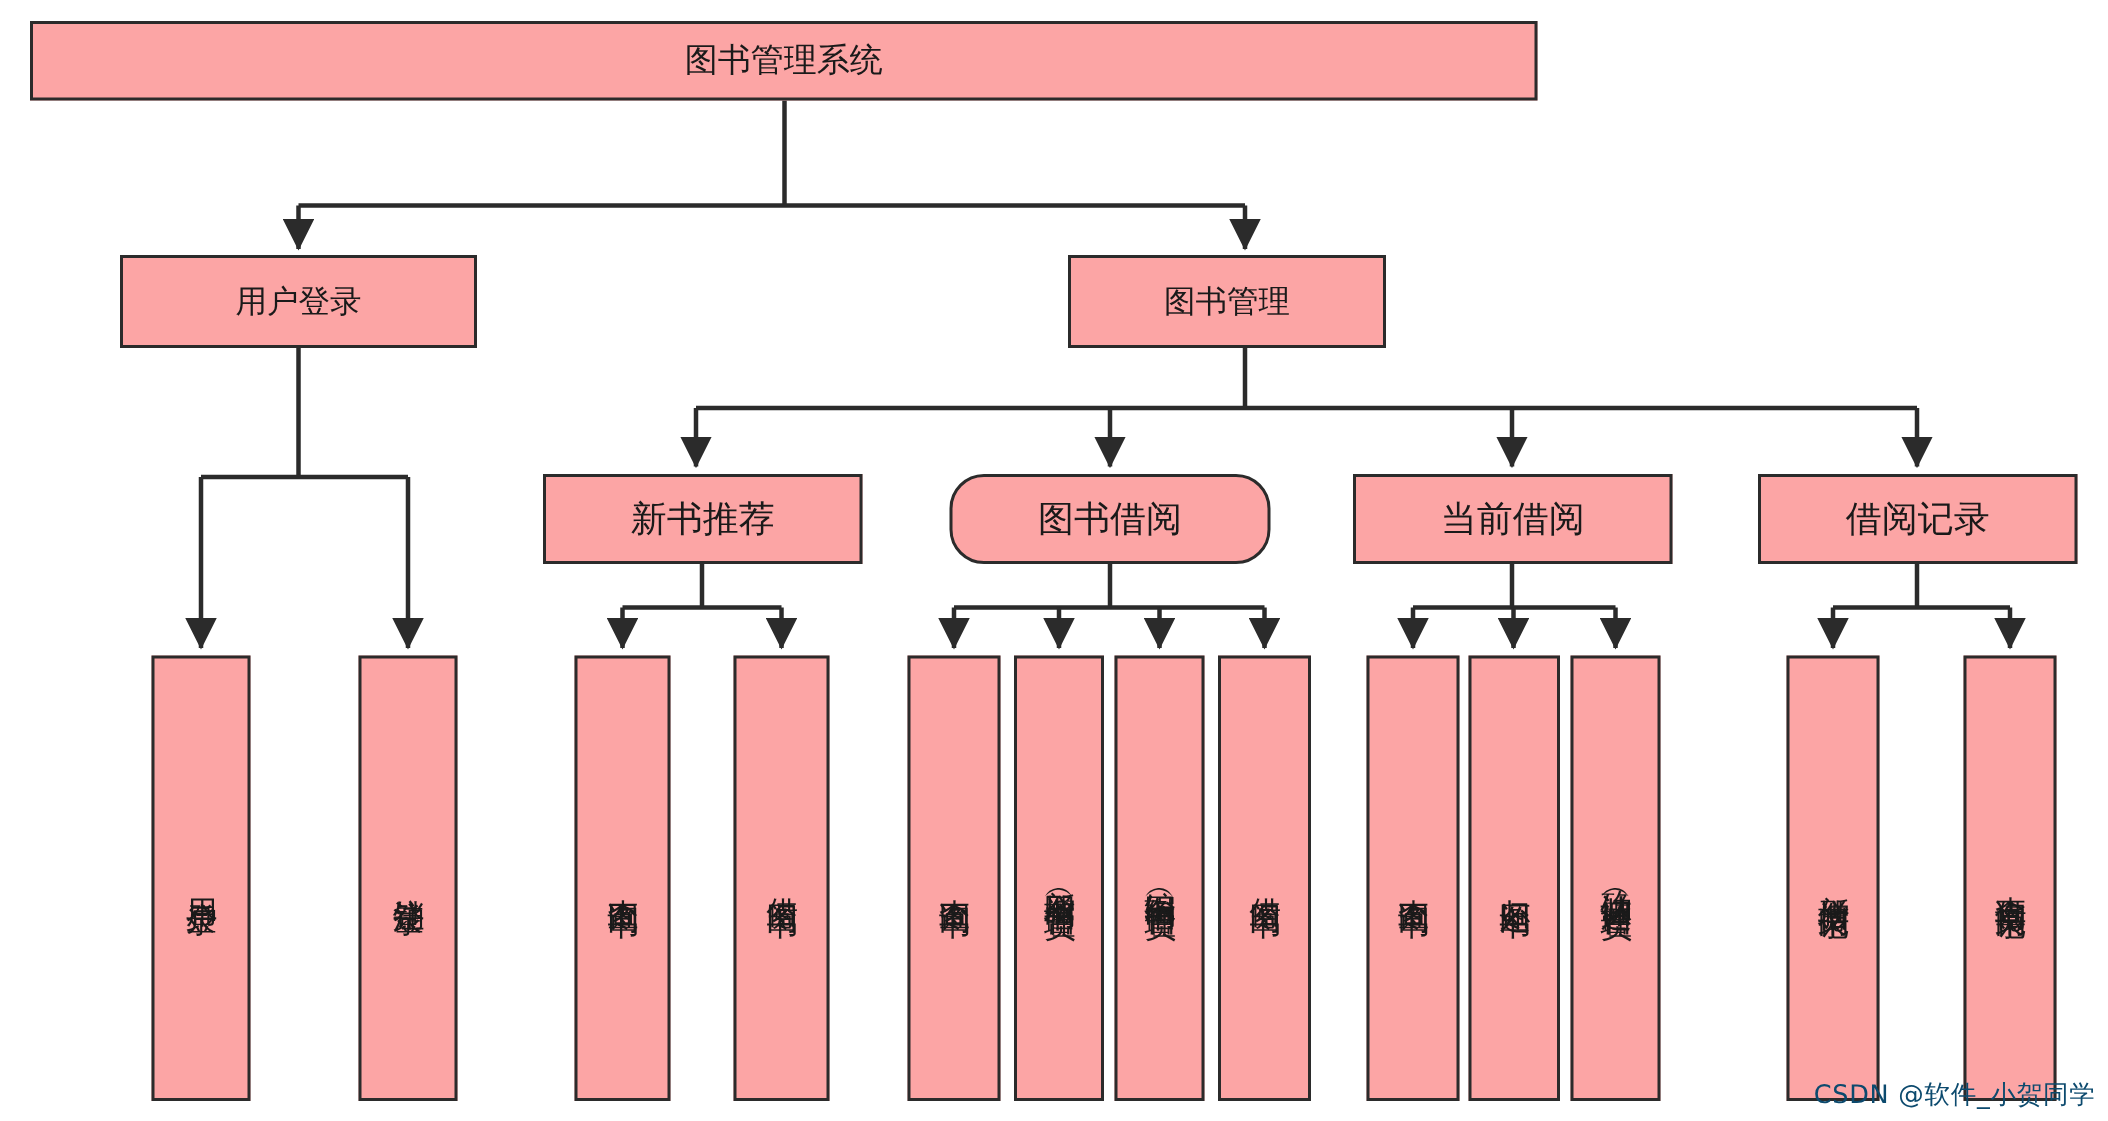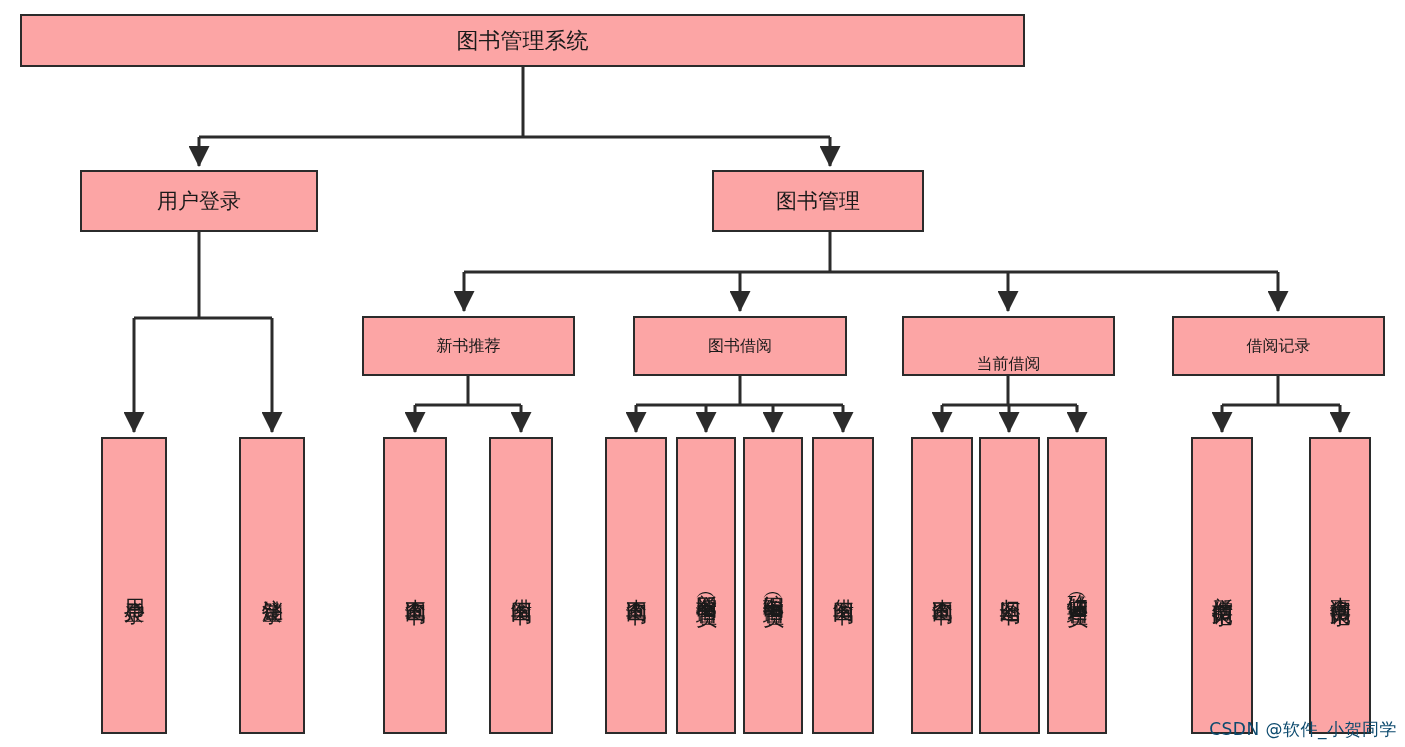--- a/index.html
+++ b/index.html
@@ -41,21 +41,21 @@
     line-height: 1.18;
     white-space: nowrap;
   }
   .node.root .node-label {
     font-size: 22px;
   }
   .node.level1 .node-label {
     font-size: 21px;
   }
   .node.level2 .node-label {
-    font-size: 16px;
+    font-size: 24px;
   }
   .node.leaf {
     align-items: center;
   }
   .node.leaf .node-label {
     writing-mode: vertical-rl;
     text-orientation: upright;
     font-size: 21px;
     letter-spacing: 2px;
     line-height: 1.1;
@@ -134,24 +134,24 @@
   <div class="node level1" style="left:80px; top:170px; width:238px; height:62px;">
     <span class="node-label">用户登录</span>
   </div>
   <div class="node level1" style="left:712px; top:170px; width:212px; height:62px;">
     <span class="node-label">图书管理</span>
   </div>
 
   <div class="node level2" style="left:362px; top:316px; width:213px; height:60px;">
     <span class="node-label">新书推荐</span>
   </div>
-  <div class="node level2" style="left:633px; top:316px; width:214px; height:60px;">
+  <div class="node level2" style="left:633px; top:316px; width:214px; height:60px;border-radius:23px;">
     <span class="node-label">图书借阅</span>
   </div>
-  <div class="node level2" style="left:902px; top:316px; width:213px; height:60px;align-items:flex-end;">
+  <div class="node level2" style="left:902px; top:316px; width:213px; height:60px;">
     <span class="node-label">当前借阅</span>
   </div>
   <div class="node level2" style="left:1172px; top:316px; width:213px; height:60px;">
     <span class="node-label">借阅记录</span>
   </div>
 
   <div class="node leaf" style="left:101px; top:437px; width:66px; height:297px;">
     <span class="node-label">用户登录</span>
   </div>
   <div class="node leaf" style="left:239px; top:437px; width:66px; height:297px;">

